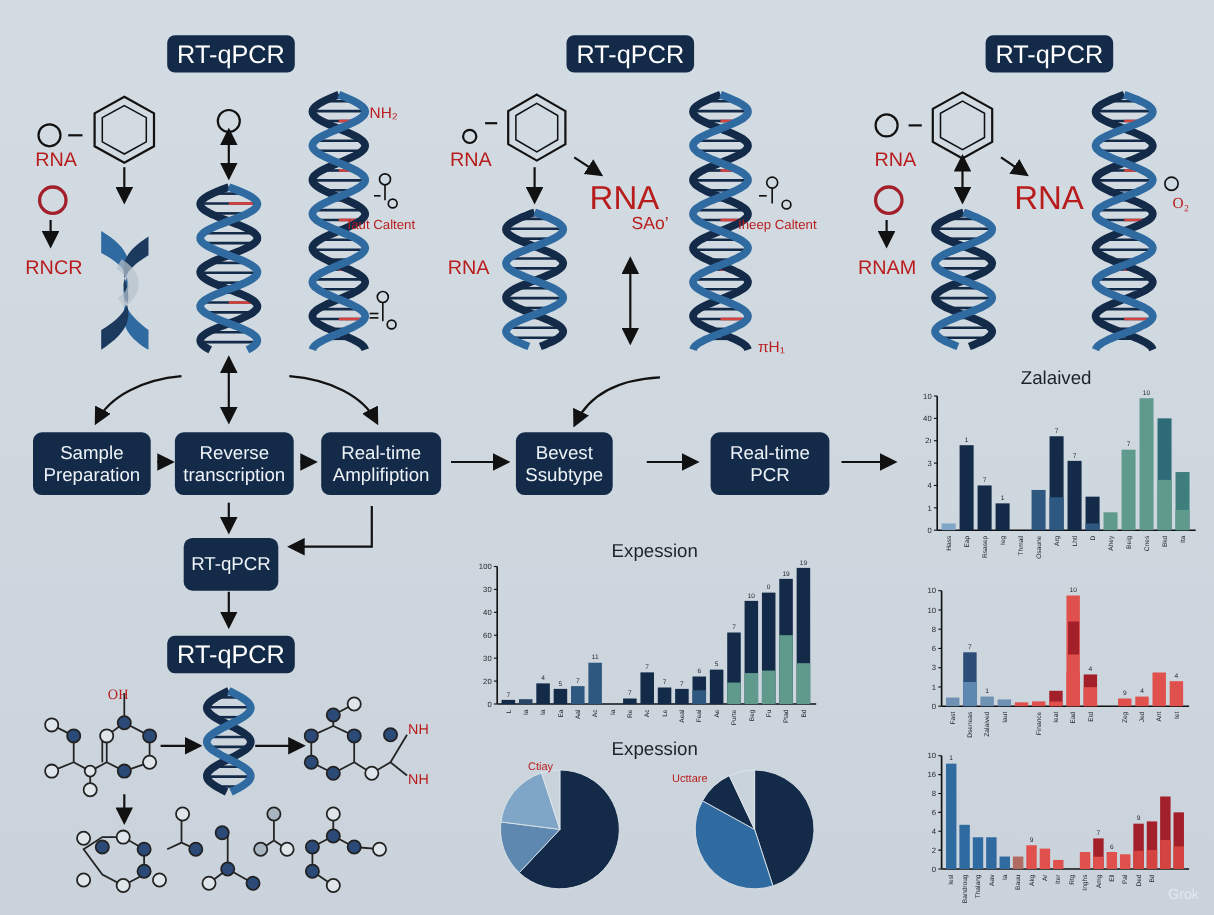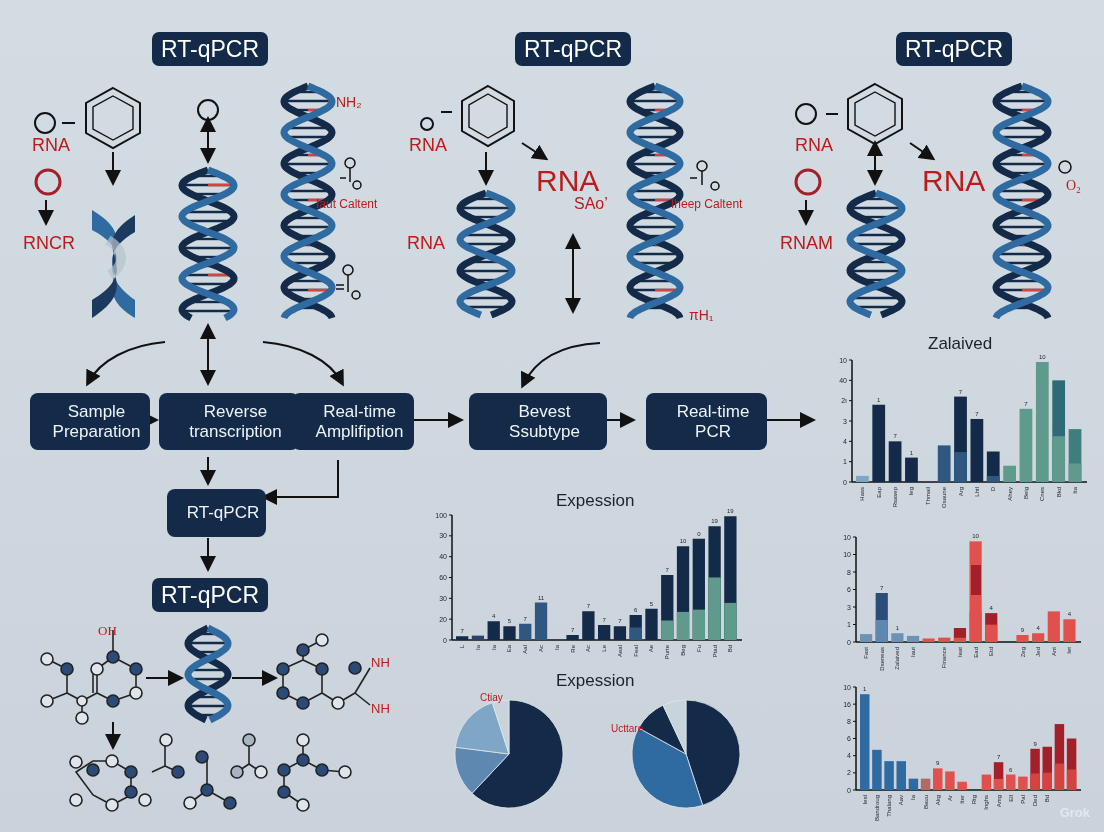--- a/index.html
+++ b/index.html
@@ -9,30 +9,30 @@
     font-family: "Liberation Sans", "DejaVu Sans", sans-serif;
     color:#1a1f26;
   }
   .pill {
     position:absolute; background:#132a48; color:#fff; border-radius:7px;
     font-size:23px; padding:3px 9px; line-height:28px; white-space:nowrap;
   }
   .box {
     position:absolute; background:#132a48; color:#eef3f8; border-radius:8px;
     font-size:17px; line-height:20px; text-align:center; display:flex;
-    align-items:center; justify-content:center; flex-direction:column;padding-left:13px;
+    align-items:center; justify-content:center; flex-direction:column;
   }
   .lbl { position:absolute; font-size:18px; color:#b91c1c; white-space:nowrap; }
   .lbl.big { font-size:30px; }
   .lbl.small { font-size:12px; }
   .chart-title { position:absolute; font-size:17px; color:#1d2228; white-space:nowrap; }
   svg.full { position:absolute; left:0; top:0; }
   .tick { font-size:7px; fill:#1d2228; font-family:"Liberation Sans", sans-serif; }
   .vlab { font-size:6px; fill:#1d2228; font-family:"Liberation Sans", sans-serif; }
-  .watermark { position:absolute; right:14px; bottom:12px; font-size:13px; color:#e8eef3; opacity:.8;font-weight:bold; }
+  .watermark { position:absolute; right:14px; bottom:12px; font-size:13px; color:#e8eef3; opacity:.8; }
 </style>
 </head>
 <body>
 
 <div class="pill" style="left:152px;top:32px;">RT-qPCR</div>
 <div class="pill" style="left:515px;top:32px;">RT-qPCR</div>
 <div class="pill" style="left:896px;top:32px;">RT-qPCR</div>
 
 <svg class="full" width="1104" height="832">
   <defs>
@@ -634,29 +634,29 @@
 
 <div class="lbl" style="left:795px;top:135px;">RNA</div>
 <div class="lbl big" style="left:922px;top:164px;">RNA</div>
 <div class="lbl" style="left:780px;top:233px;">RNAM</div>
 <div class="lbl small" style="left:1066px;top:178px;font-size:14px;font-family:Liberation Serif, serif;">O₂</div>
 
 <div class="box" style="left:30px;top:393px;width:107px;height:57px;">
   <span>Sample</span>
   <span>Preparation</span>
 </div>
-<div class="box" style="left:159px;top:393px;width:127px;height:57px;">
+<div class="box" style="left:159px;top:393px;width:108px;height:57px;">
   <span>Reverse</span>
   <span>transcription</span>
 </div>
 <div class="box" style="left:292px;top:393px;width:109px;height:57px;">
   <span>Real-time</span>
   <span>Amplifiption</span>
 </div>
-<div class="box" style="left:469px;top:393px;width:125px;height:57px;">
+<div class="box" style="left:469px;top:393px;width:88px;height:57px;">
   <span>Bevest</span>
   <span>Ssubtype</span>
 </div>
 <div class="box" style="left:646px;top:393px;width:108px;height:57px;">
   <span>Real-time</span>
   <span>PCR</span>
 </div>
 <div class="box" style="left:167px;top:489px;width:86px;height:48px;">
   <span>RT-qPCR</span>
 </div>
@@ -664,15 +664,15 @@
 <div class="pill" style="left:152px;top:578px;">RT-qPCR</div>
 
 <div class="lbl small" style="left:98px;top:623px;font-size:13px;font-family:Liberation Serif, serif;">OH</div>
 <div class="lbl small" style="left:371px;top:655px;font-size:13px;">NH</div>
 <div class="lbl small" style="left:371px;top:701px;font-size:13px;">NH</div>
 
 <div class="chart-title" style="left:928px;top:334px;">Zalaived</div>
 <div class="chart-title" style="left:556px;top:491px;">Expession</div>
 <div class="chart-title" style="left:556px;top:671px;">Expession</div>
 <div class="lbl small" style="left:455px;top:692px;font-size:10px;margin-left:25px;">Ctiay</div>
-<div class="lbl small" style="left:611px;top:703px;font-size:10px;margin-top:20px;">Ucttare</div>
+<div class="lbl small" style="left:611px;top:703px;font-size:10px;">Ucttare</div>
 
 <div class="watermark">Grok</div>
 
 </body></html>

